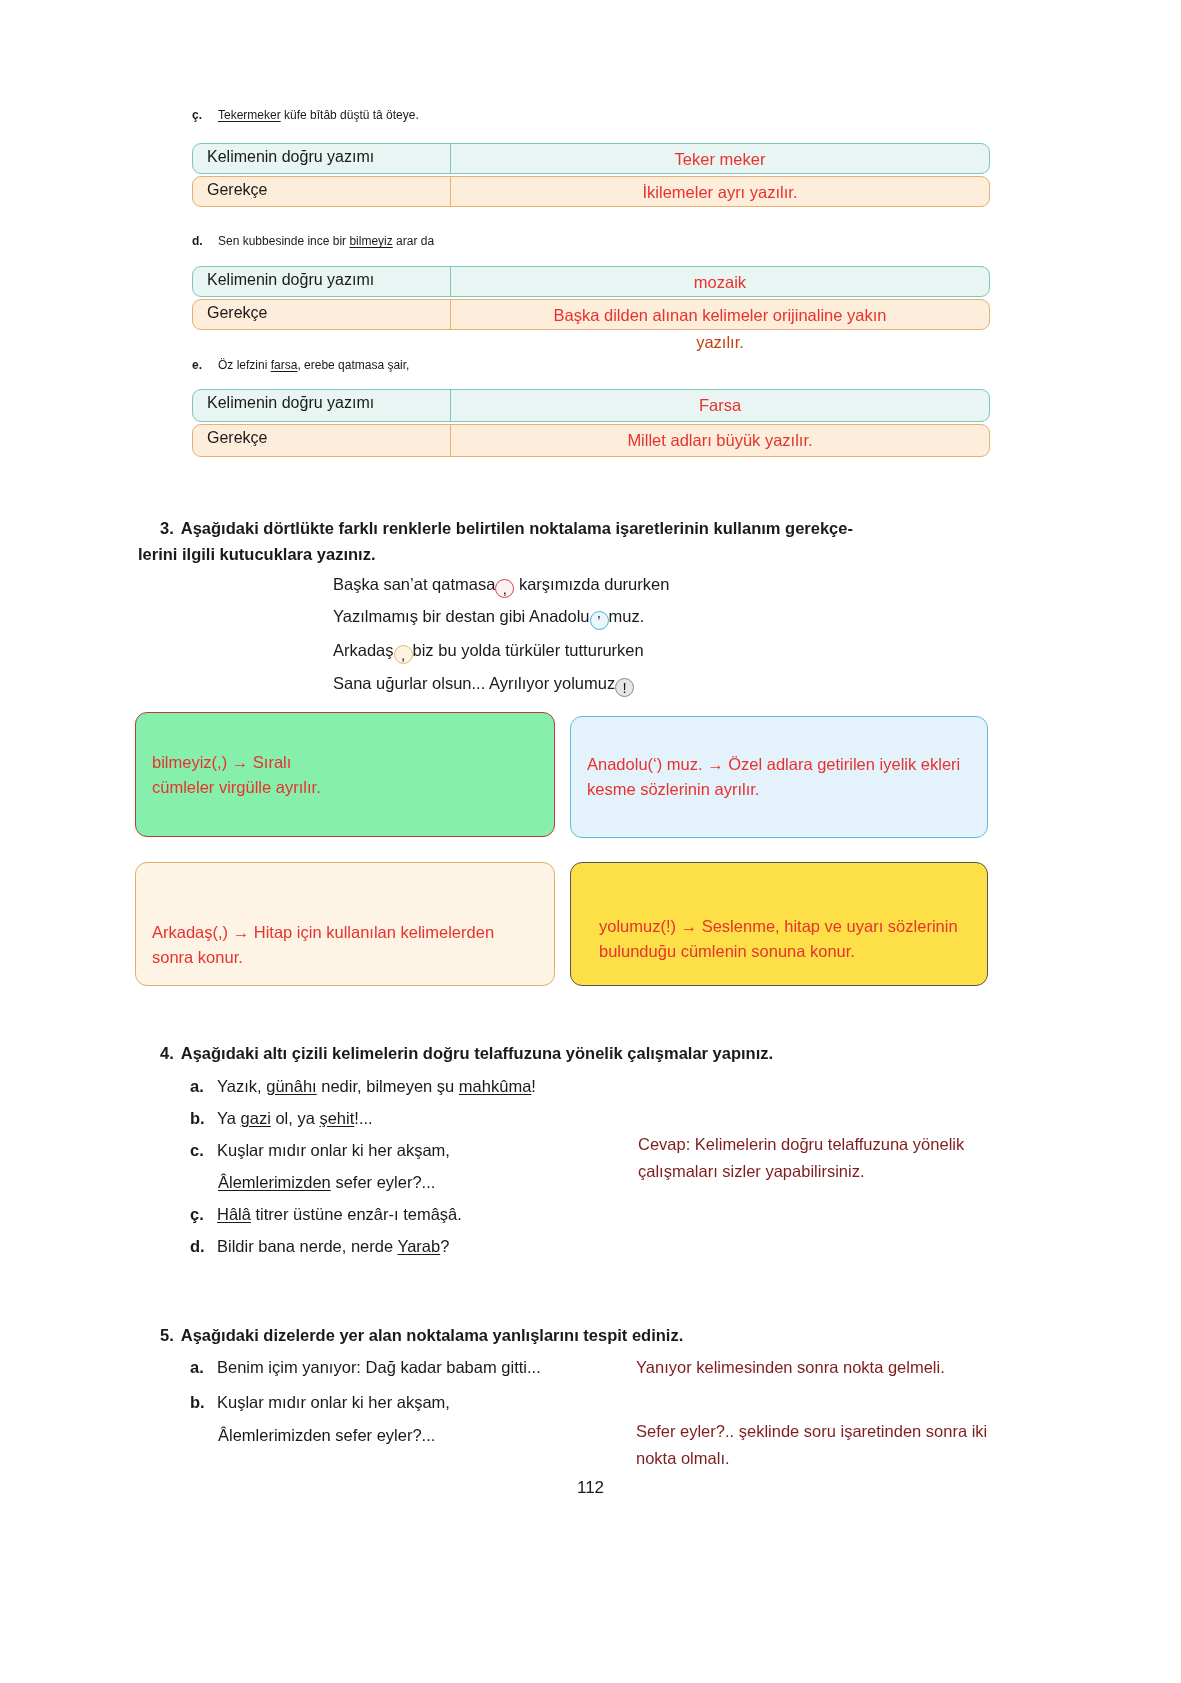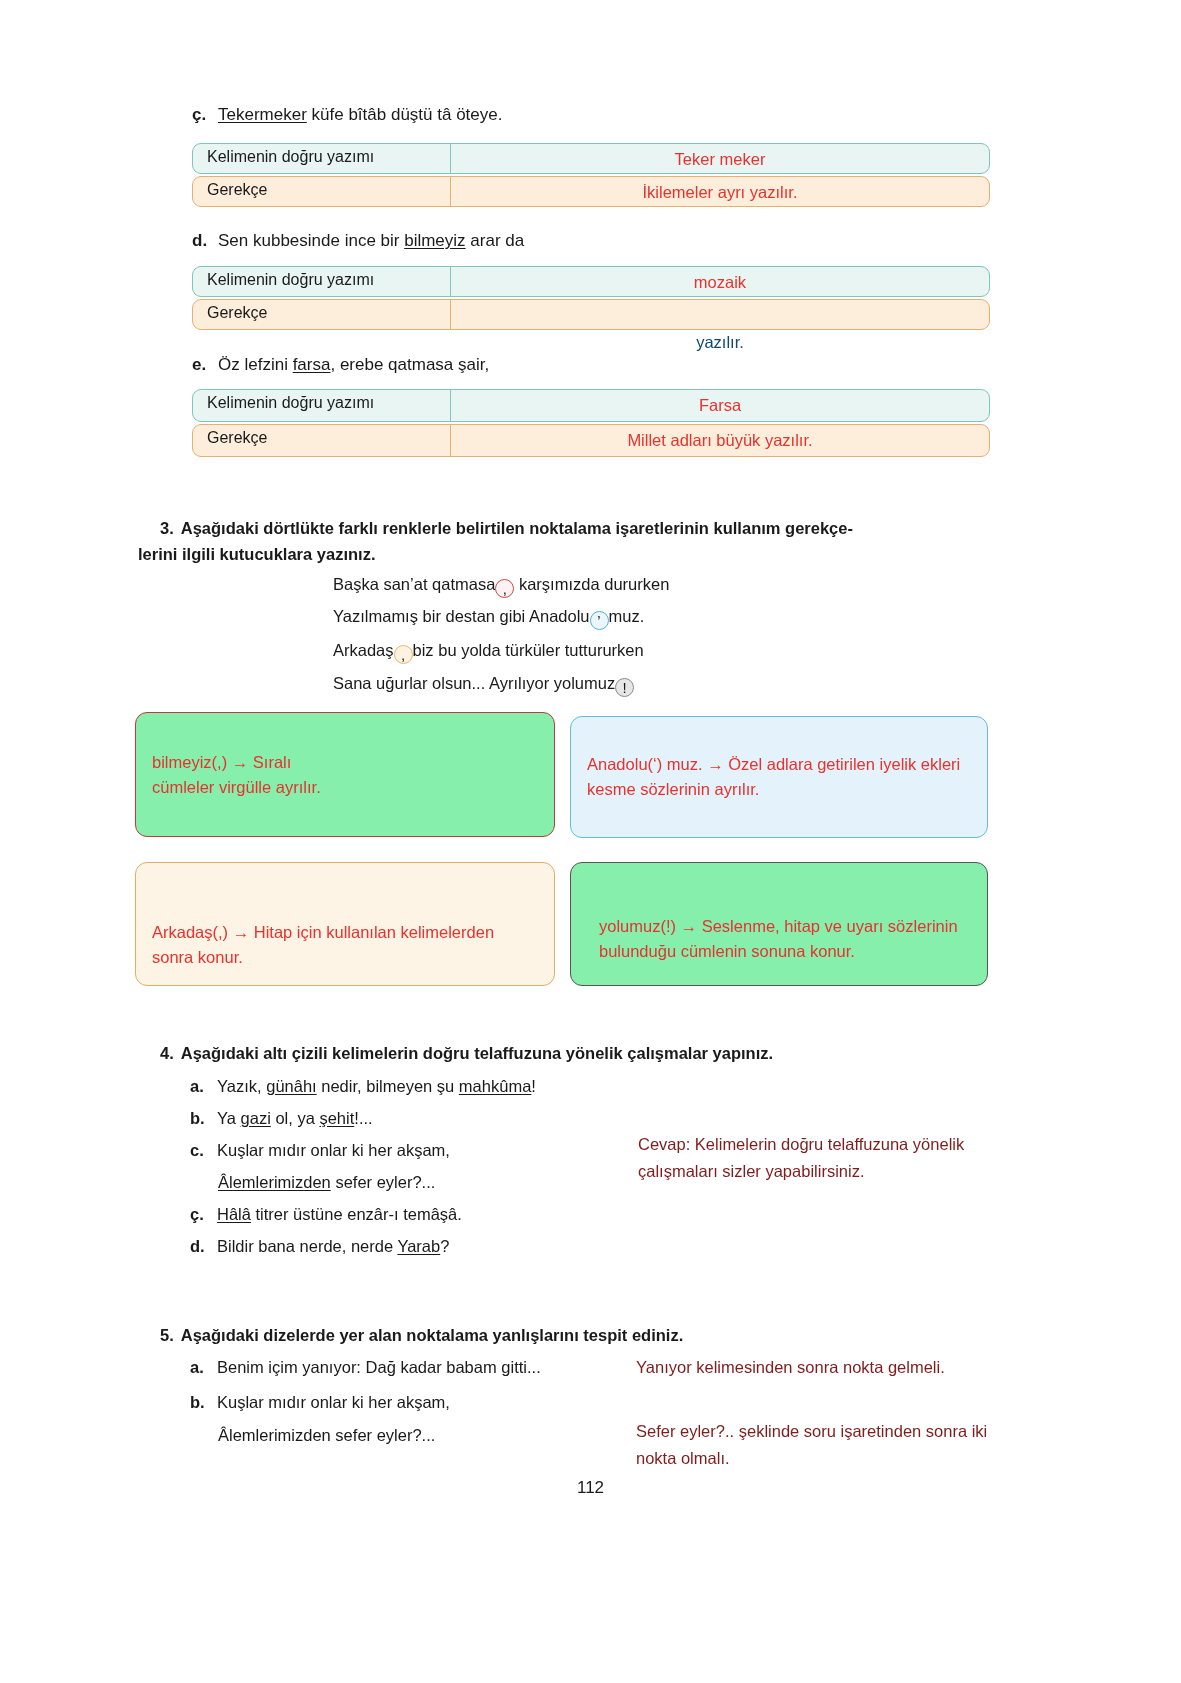--- a/index.html
+++ b/index.html
@@ -27,21 +27,21 @@
   .marker {
     font-weight: bold;
     display: inline-block;
     min-width: 20px;
   }
   .u { text-decoration: underline; text-underline-offset: 2px; }
 
   
   .q-item-line {
     position: absolute;
-    font-size: 17px;
+    font-size: 12px;
     line-height: 22px;
     white-space: nowrap;
   }
   .q-item-line .marker { margin-right: 6px; }
 
   
   .ans-table {
     position: absolute;
     left: 192px;
     width: 798px;
@@ -78,21 +78,21 @@
     flex: 1;
     box-sizing: border-box;
     padding: 3px 0 0 0;
     text-align: center;
     color: #e8322e;
     font-size: 16.5px;
     line-height: 24px;
   }
   .ans-overflow {
     text-align: center;
-    color: #0c4a6e;
+    color: #c2410c;
     font-size: 16.5px;
     line-height: 24px;
     margin-left: 258px;
   }
 
   
   .q-head {
     position: absolute;
     font-weight: bold;
     font-size: 16.5px;
@@ -131,21 +131,21 @@
     color: #e8322e;
     font-size: 16.5px;
     line-height: 25px;
     display: flex;
     align-items: center;
   }
   .exp-box .exp-text { width: 100%; padding: 0 16px; }
   .exp-red    { background: #86efac; border: 1.6px solid #c0393c; }
   .exp-blue   { background: #e4f2fb; border: 1.6px solid #64bbdd; }
   .exp-orange { background: #fdf4e6; border: 1.6px solid #e2ae5f; }
-  .exp-gray   { background: #86efac; border: 1.6px solid #555555; }
+  .exp-gray   { background: #fde047; border: 1.6px solid #555555; }
 
   
   .sub-item {
     position: absolute;
     font-size: 16.5px;
     line-height: 22px;
     white-space: nowrap;
   }
   .sub-item .marker { margin-right: 7px; }
   .cont-line {
@@ -197,20 +197,21 @@
     <span class="marker">d.</span><span>Sen kubbesinde ince bir </span><span class="u">bilmeyiz</span><span> arar da</span>
   </div>
 
   <div class="ans-table" style="top:266px;">
     <div class="ans-row row-top">
       <div class="ans-label">Kelimenin doğru yazımı</div>
       <div class="ans-value">mozaik</div>
     </div>
     <div class="ans-row row-bottom">
       <div class="ans-label">Gerekçe</div>
+      <div class="ans-value">Başka dilden alınan kelimeler orijinaline yakın</div>
     </div>
     <div class="ans-overflow">yazılır.</div>
   </div>
 
   <div class="q-item-line" style="left:192px; top:354px;">
     <span class="marker">e.</span><span>Öz lefzini </span><span class="u">farsa</span><span>, erebe qatmasa şair,</span>
   </div>
 
   <div class="ans-table" style="top:389px;">
     <div class="ans-row row-top" style="height:33px;">

